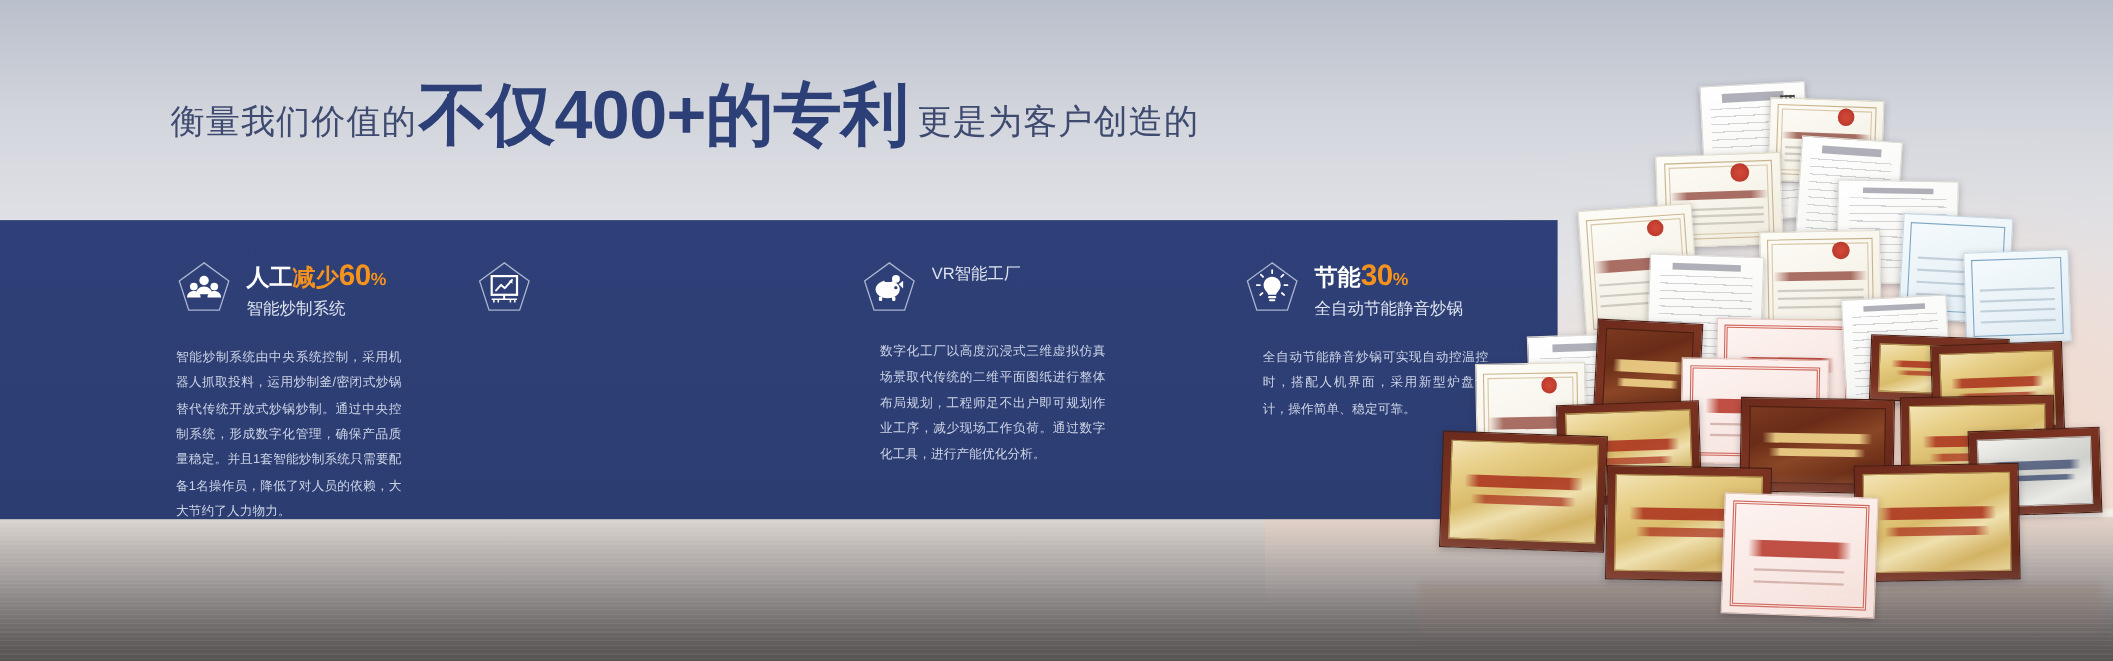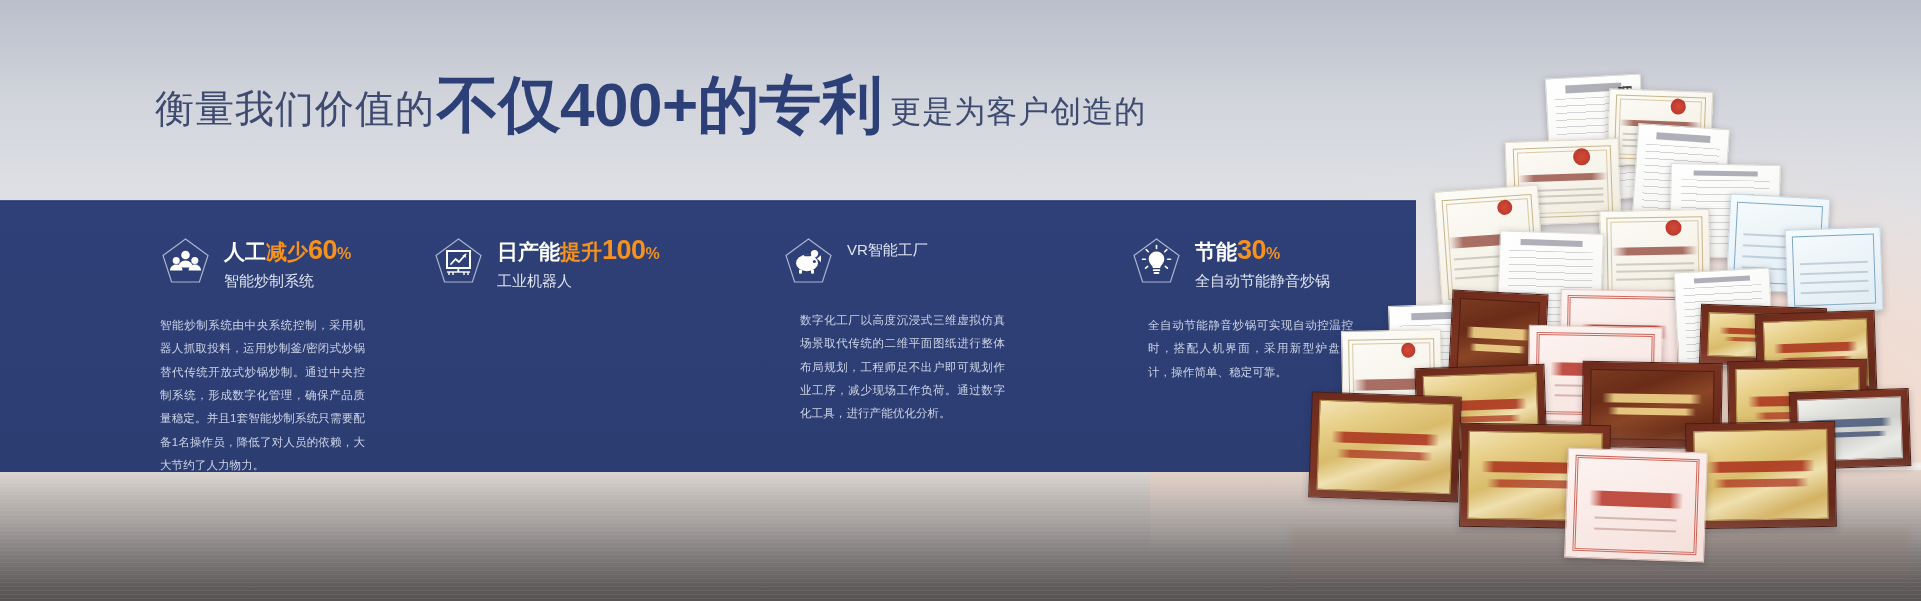--- a/index.html
+++ b/index.html
@@ -42,21 +42,21 @@
     position:absolute;left:1150px;top:470px;width:771px;height:80px;
     background:linear-gradient(180deg, rgba(233,205,190,0.55) 0%, rgba(190,175,170,0.18) 60%, rgba(0,0,0,0) 100%);
   }
 
   
   .headline{
     position:absolute;left:155px;top:74px;height:70px;
     display:flex;align-items:baseline;white-space:nowrap;
   }
   .hl-small{
-    font-size:39px;font-weight:400;color:#3e4a70;letter-spacing:1px;
+    font-size:31px;font-weight:400;color:#3e4a70;letter-spacing:1px;
     line-height:1;position:relative;top:-4px;
   }
   .hl-big{
     font-size:62px;font-weight:bold;color:#2d3f77;letter-spacing:-0.5px;
     line-height:1;margin:0 2px;text-align:right;
   }
   .hl-small2{
     font-size:31px;font-weight:400;color:#3e4a70;letter-spacing:1px;
     line-height:1;position:relative;top:-4px;margin-left:6px;
   }
@@ -292,26 +292,20 @@
               <polygon points="32.5,18.5 33,22 29.4,19.4" fill="#ffffff"></polygon>
               <rect x="24.4" y="32" width="1.8" height="4" fill="#ffffff"></rect>
               <g stroke="#ffffff" stroke-width="1.4">
                 <line x1="16" y1="36" x2="16" y2="39"></line>
                 <line x1="20" y1="36" x2="20" y2="39"></line>
                 <line x1="31" y1="36" x2="31" y2="39"></line>
                 <line x1="35" y1="36" x2="35" y2="39"></line>
                 <line x1="14" y1="36" x2="37" y2="36"></line>
               </g>
             </svg>
-          </div>
-          <div class="f-titles">
-            <div class="f-title">
-              <span>日产能</span><span class="hi">提升</span><span class="num">100</span><span class="pct">%</span>
-            </div>
-            <div class="f-sub">工业机器人</div>
           </div>
         </div>
       </div>
 
       <div class="feature f3">
         <div class="f-head">
           <div class="pent">
             <svg width="51" height="51" viewBox="0 0 51 51">
               <polygon points="25.5,3 48,19.4 39.4,46 11.6,46 3,19.4" fill="none" stroke="#aab3cf" stroke-width="1.2"></polygon>
               <g fill="#ffffff">

